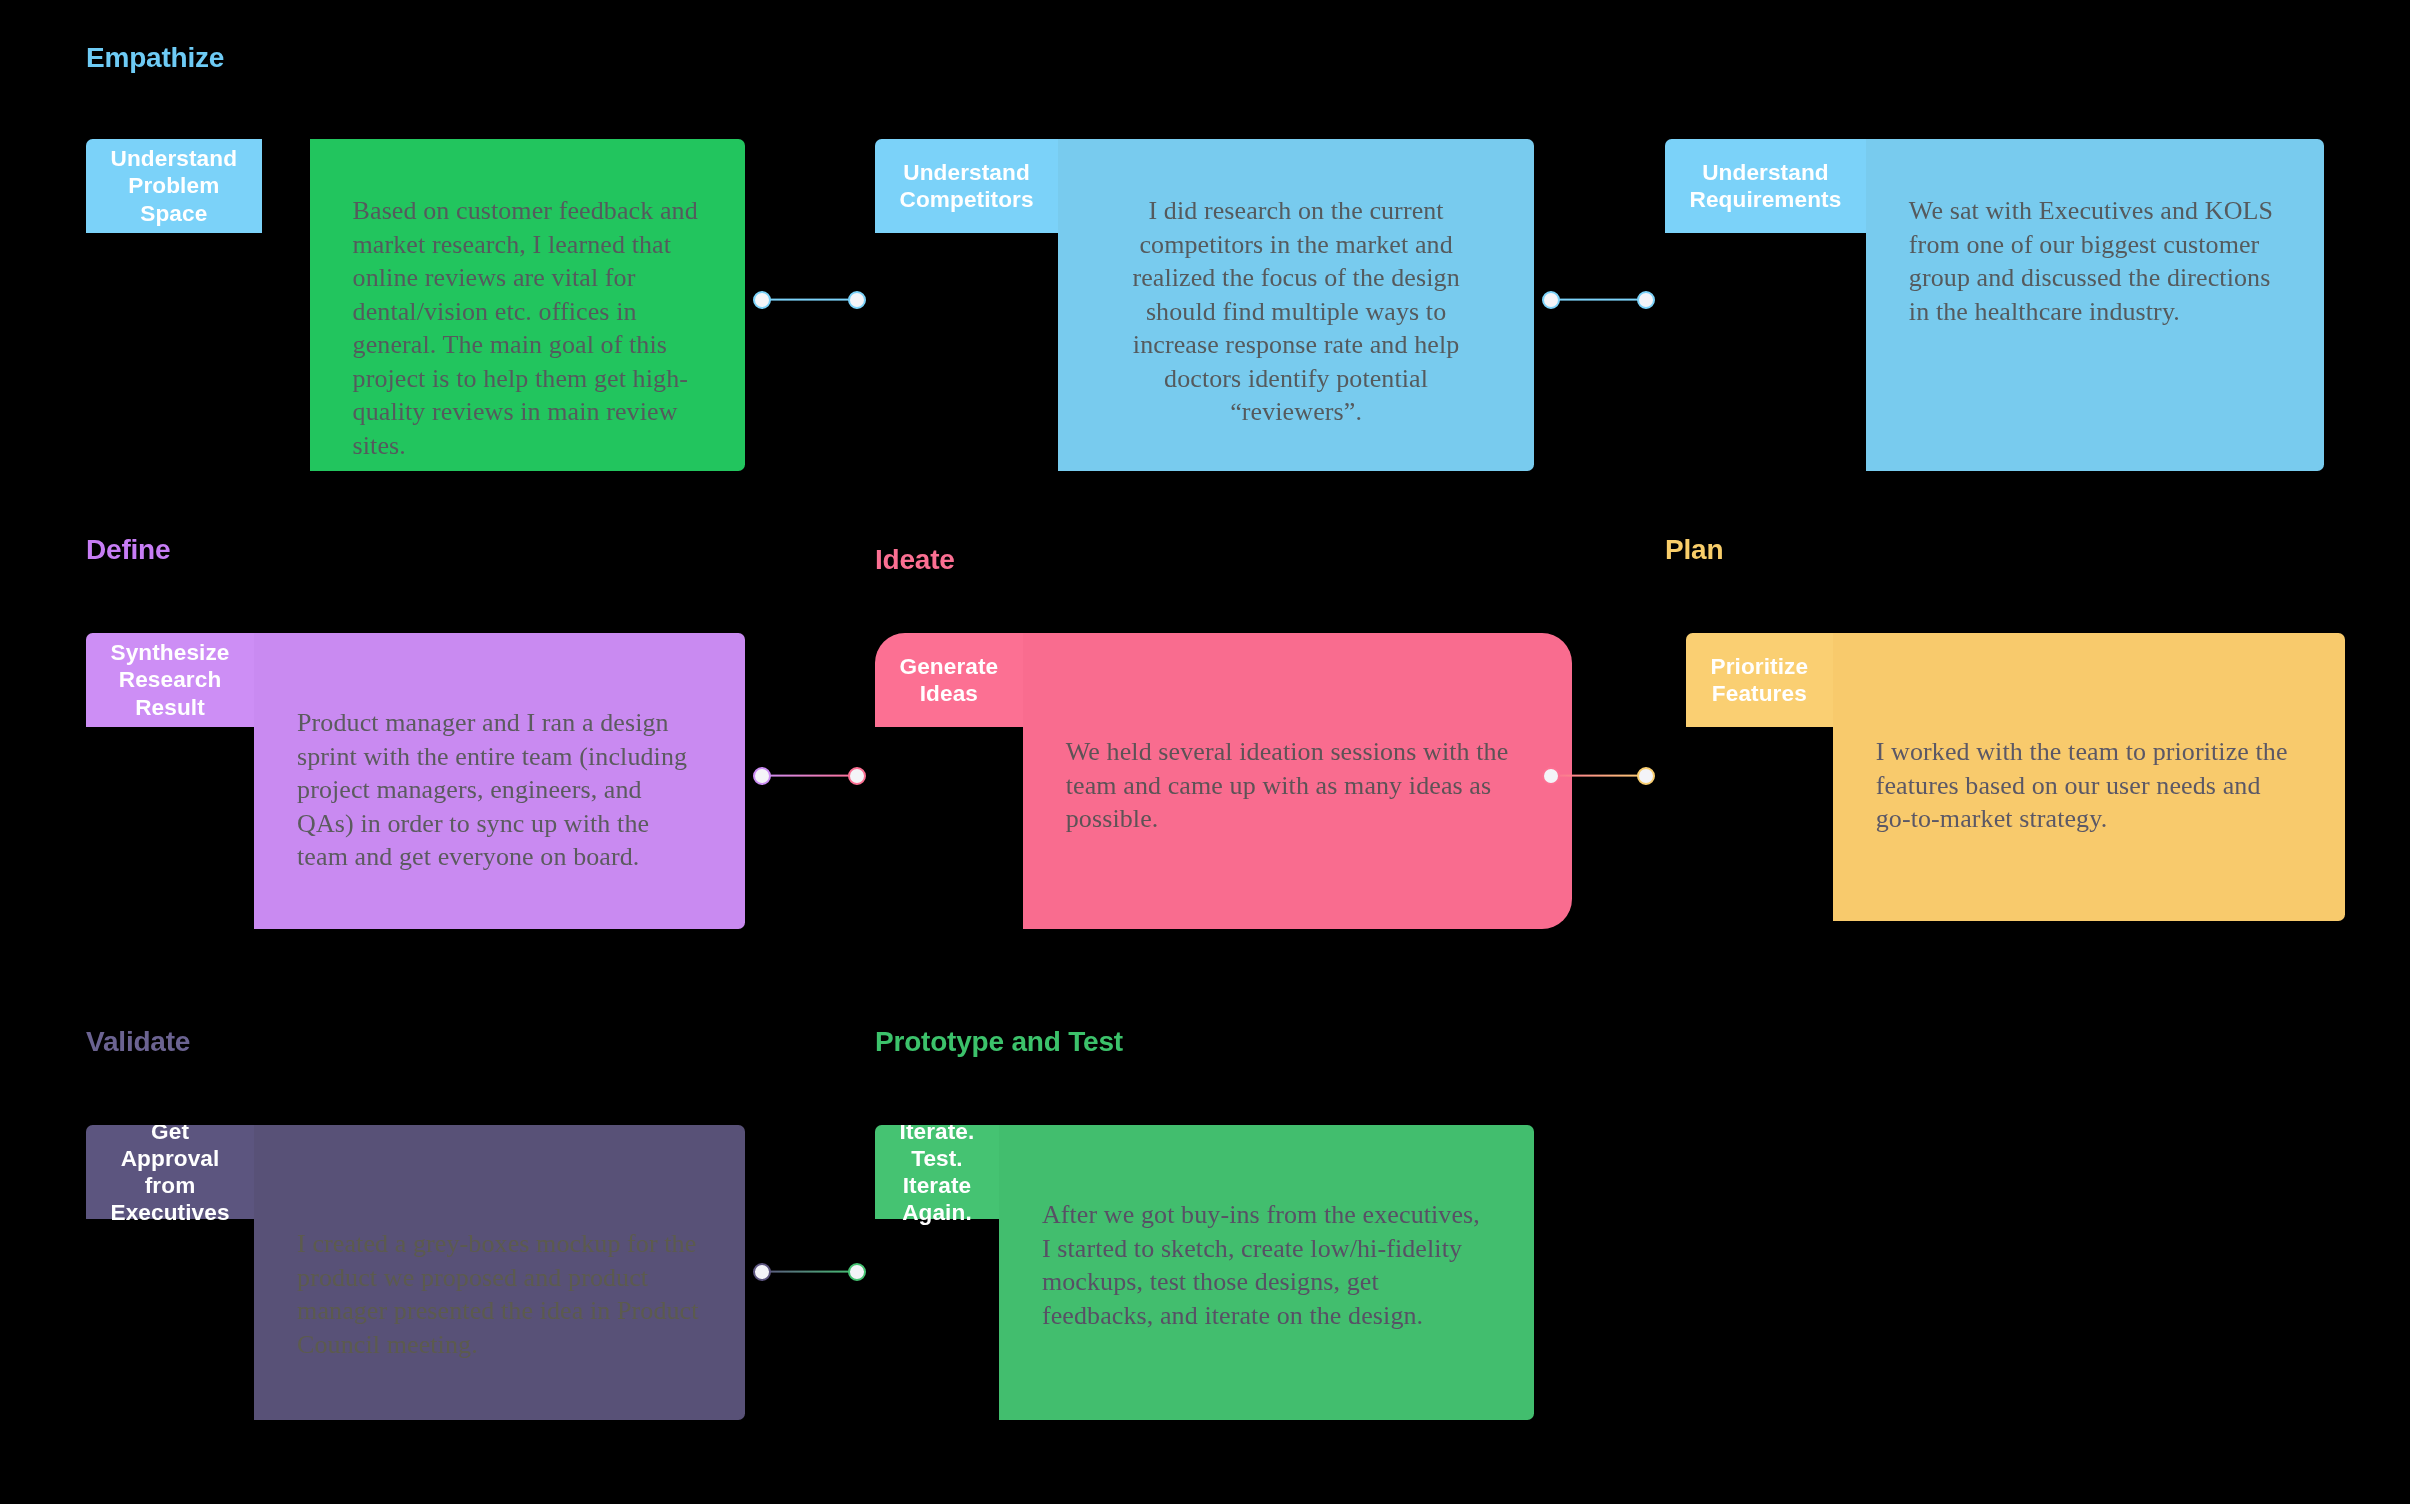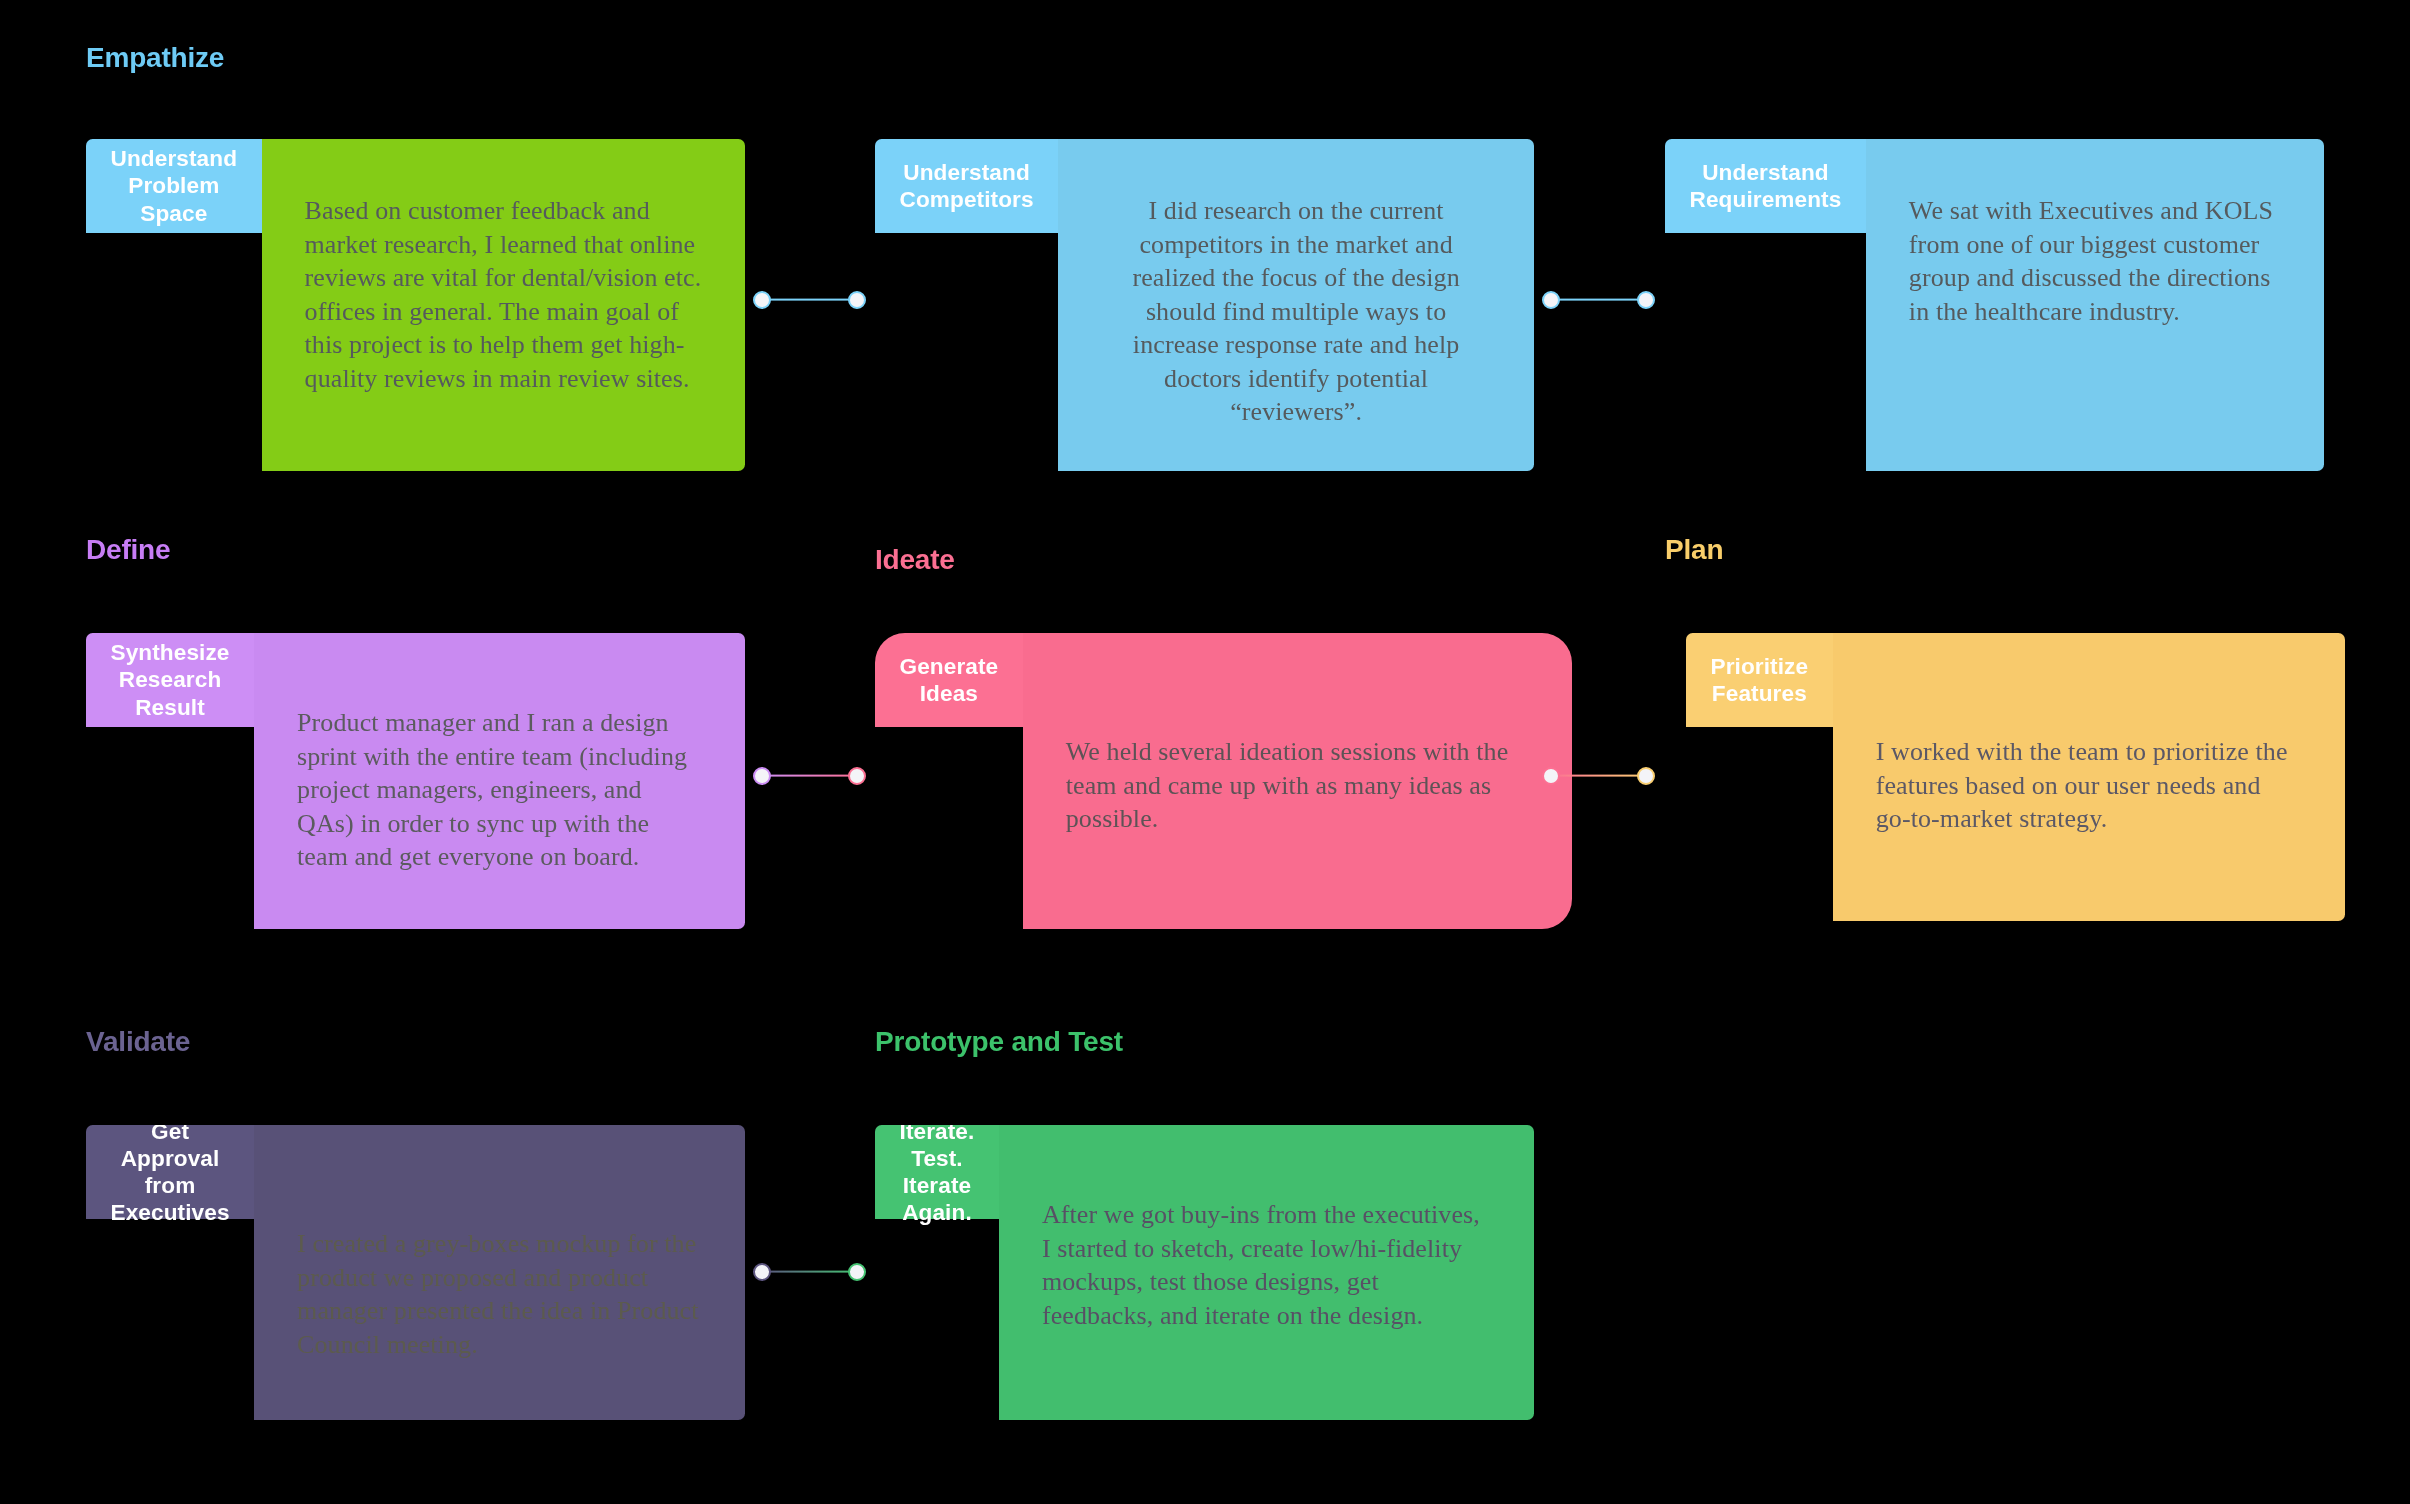--- a/index.html
+++ b/index.html
@@ -115,21 +115,21 @@
 <body>
 
 <div class="board">
 
   <div class="section-title" style="left:86px; top:44px; color:#6ECBF5;">Empathize</div>
 
   <div class="card" style="left:86px; top:139px; width:659px; height:332px;">
     <div class="card-header" style="background:#7BD2F9;">
       <div class="card-title">Understand Problem Space</div>
     </div>
-    <div class="card-body body-pad-a" style="background:#84cc16;">
+    <div class="card-body body-pad-a" style="background:#22c55e;margin-left:48px;">
       <div class="card-text" style="color:#555a5d;">Based on customer feedback and market research, I learned that online reviews are vital for dental/vision etc. offices in general. The main goal of this project is to help them get high-quality reviews in main review sites.</div>
     </div>
   </div>
 
   <div class="connector" style="left:753px; top:289px; width:113px;">
     <div class="conn-line" style="background:linear-gradient(90deg,#7BD2F9,#7BD2F9);"></div>
     <div class="conn-dot" style="border-color:#7BD2F9;"></div>
     <div class="conn-dot right" style="border-color:#7BD2F9;"></div>
   </div>
 

